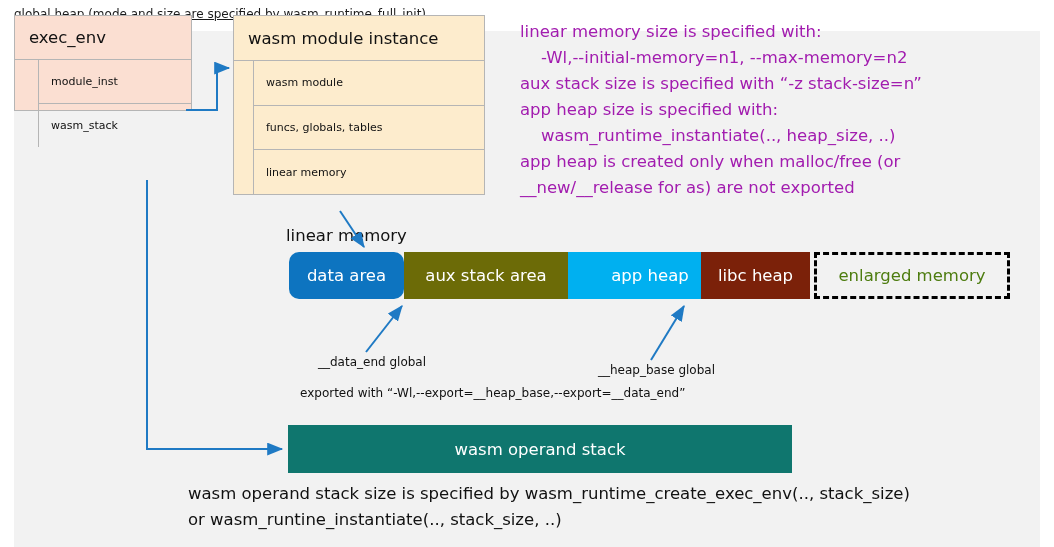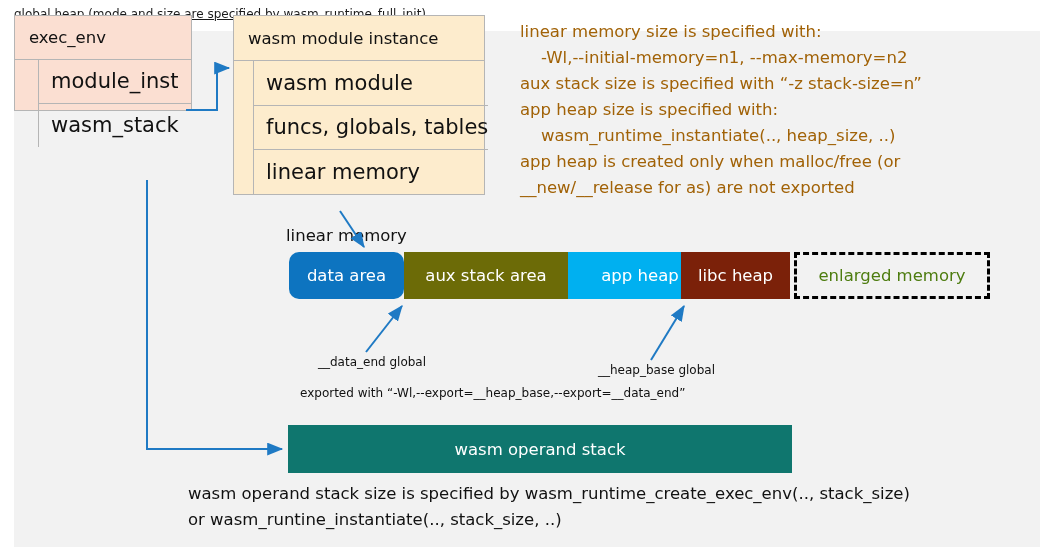--- a/index.html
+++ b/index.html
@@ -73,21 +73,21 @@
     flex: 1 1 auto;
     display: flex;
     flex-direction: column;
   }
   .struct .row {
     box-sizing: border-box;
     display: flex;
     align-items: center;
     padding-left: 12px;
     border-bottom: 1px solid #b5b5b5;
-    font-size: 21px;
+    font-size: 11px;
     white-space: nowrap;
   }
   .struct .row:last-child { border-bottom: none; }
 
   
   #exec-env {
     left: 14px; top: 15px;
     width: 178px; height: 96px;
     background: #fbdfd2;
   }
@@ -109,21 +109,21 @@
 
   
   .notes {
     position: absolute;
     left: 520px;
     top: 19px;
     width: 500px;
     font-size: 16.5px;
     line-height: 26px;
     white-space: pre;
-    color: #a16207;
+    color: #a21caf;
   }
 
   
   .bar-label {
     position: absolute;
     left: 286px;
     top: 226px;
     font-size: 16.5px;
     white-space: nowrap;
   }
@@ -230,21 +230,21 @@
 aux stack size is specified with “-z stack-size=n”
 app heap size is specified with:
     wasm_runtime_instantiate(.., heap_size, ..)
 app heap is created only when malloc/free (or
 __new/__release for as) are not exported</div>
 
   <div class="bar-label">linear memory</div>
   <div class="membar">
     <div class="seg" style="width: 115px; background: rgb(13, 116, 192); border-radius: 10px;">data area</div>
     <div class="seg" style="width: 164px; background: rgb(108, 107, 7);">aux stack area</div>
-    <div class="seg" style="width: 113px; background: rgb(0, 176, 240); padding-left: 40px;">app heap</div>
+    <div class="seg" style="width: 133px; background: rgb(0, 176, 240); padding-left: 40px;">app heap</div>
     <div class="seg" style="width: 109px; background: rgb(123, 33, 9);">libc heap</div>
     <div class="seg enlarged" style="width: 196px;">enlarged memory</div>
   </div>
 
   <div class="ann" id="ann-data-end">__data_end global</div>
   <div class="ann" id="ann-heap-base">__heap_base global</div>
   <div class="ann" id="ann-export">exported with “-Wl,--export=__heap_base,--export=__data_end”</div>
 
   <div id="operand-stack" style="background: #0f766e;">wasm operand stack</div>
   <div class="footnote">wasm operand stack size is specified by wasm_runtime_create_exec_env(.., stack_size)

